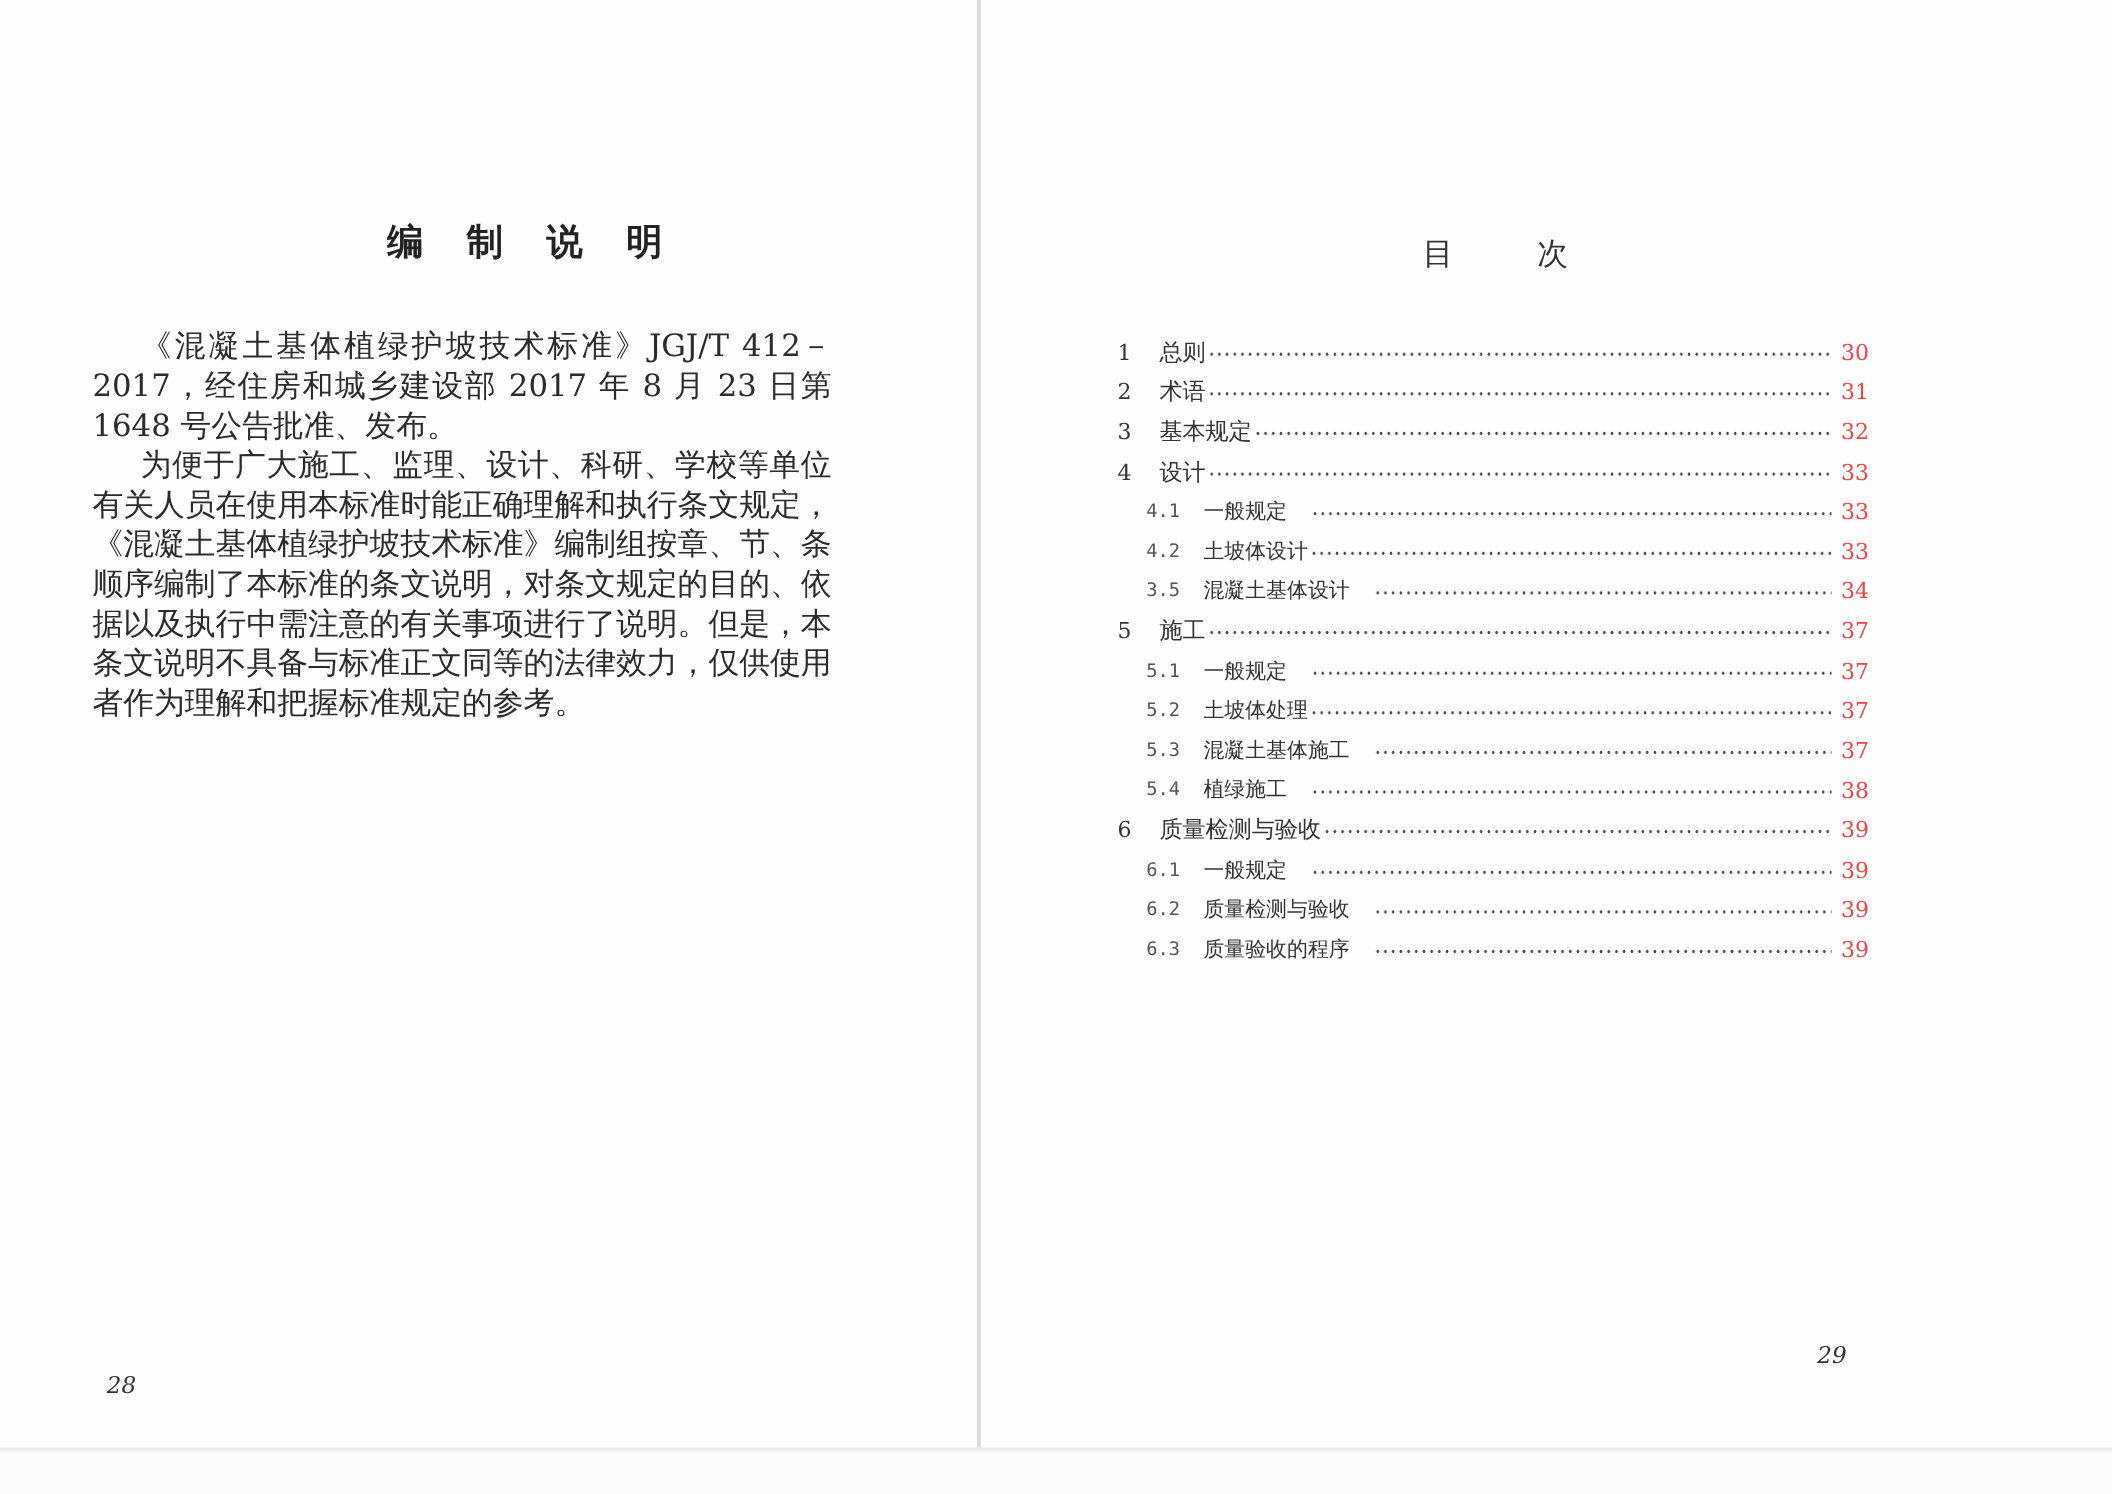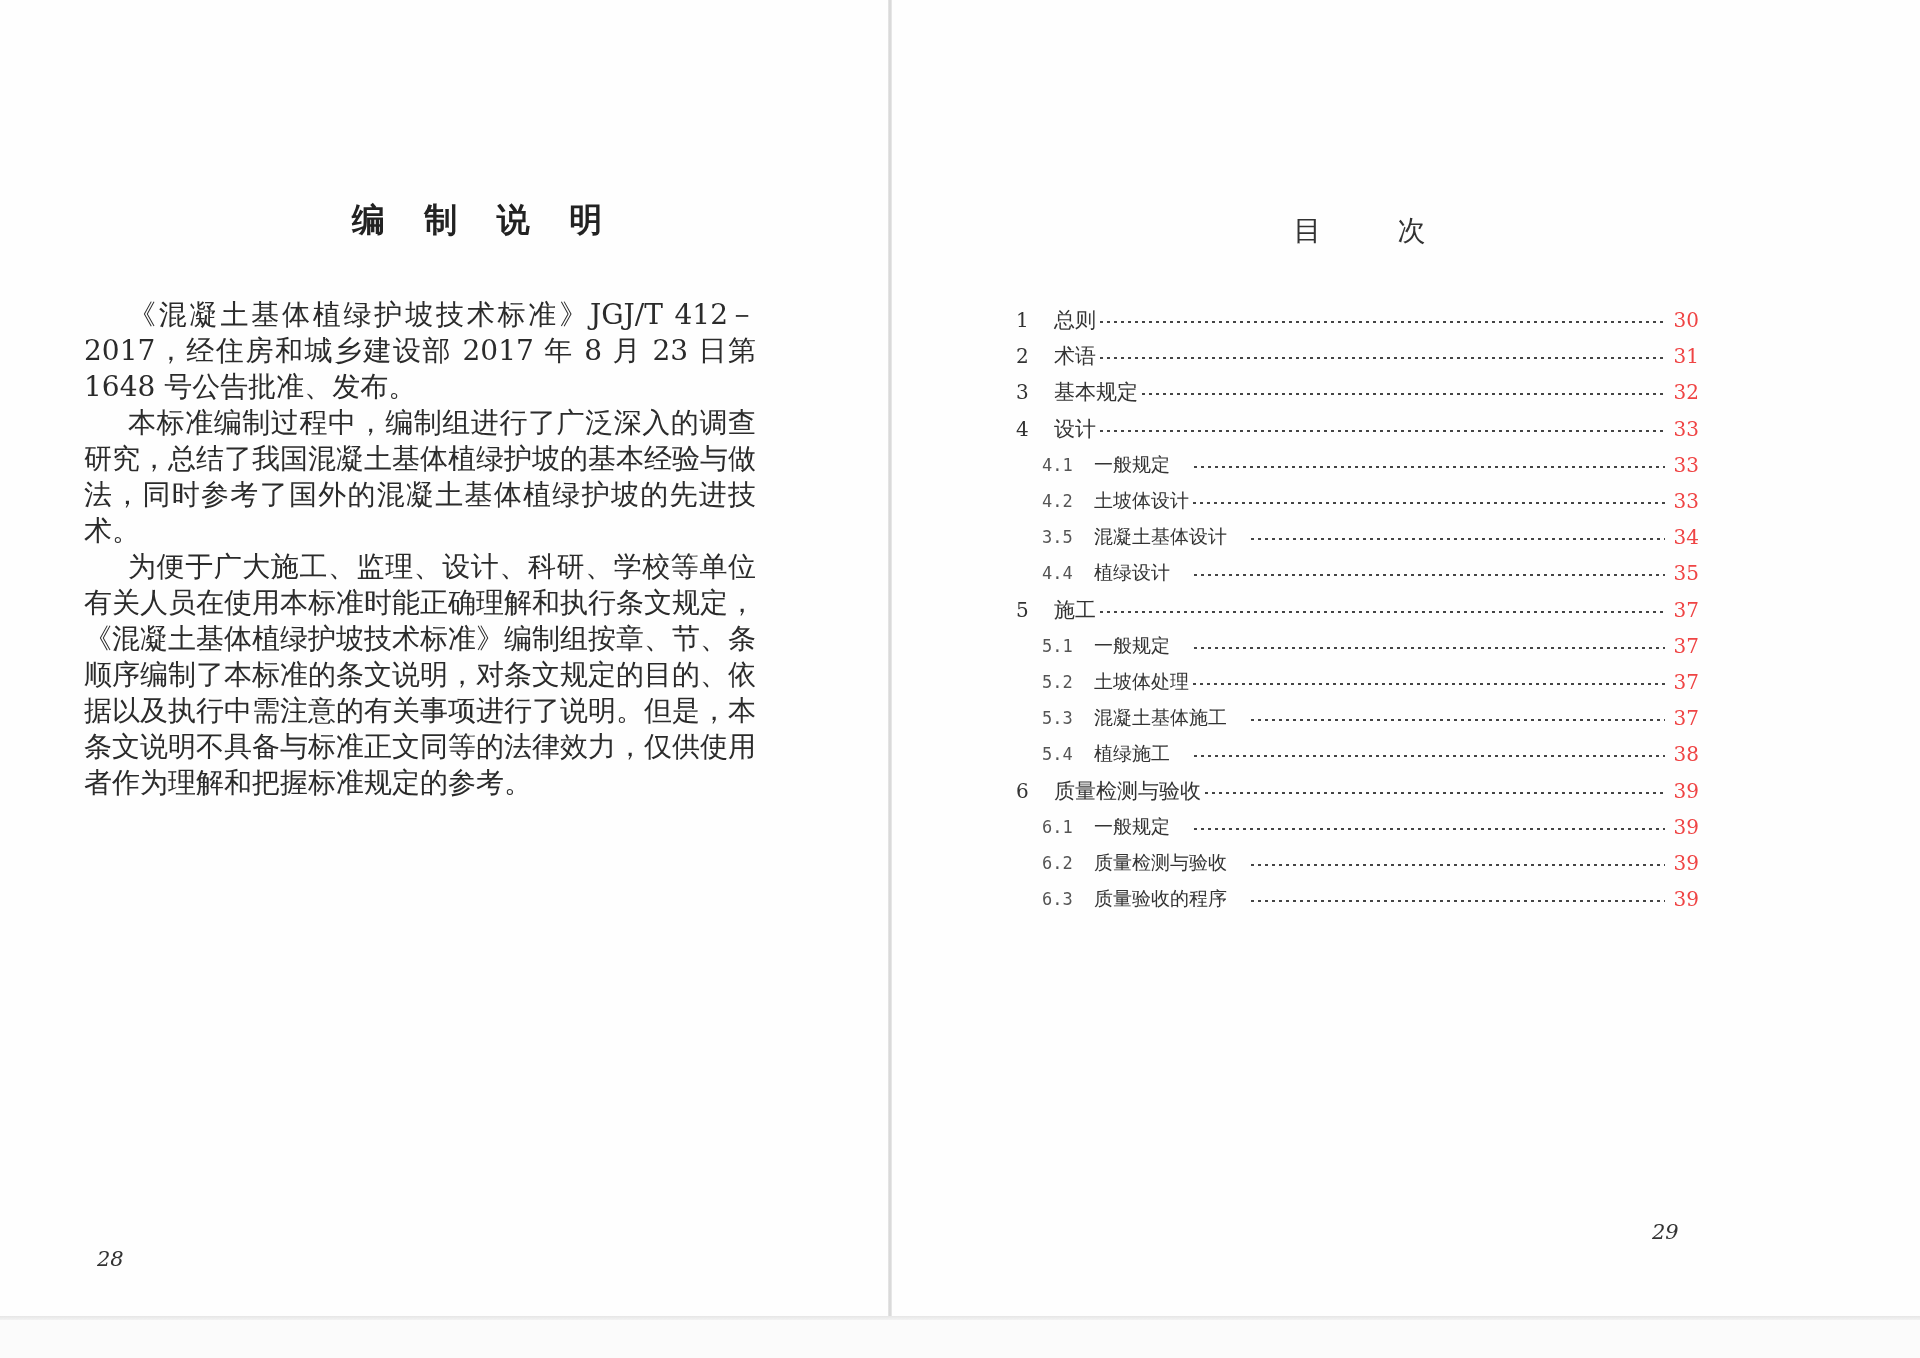--- a/index.html
+++ b/index.html
@@ -55,21 +55,20 @@
   .folio-right { left: 1652px; top: 1220px; }
 </style>
 </head>
 <body>
 
 <div class="spread">
   <div class="page page-left">
     <div class="title-left">编 制 说 明</div>
     <div class="body-text">
       <p>《混凝土基体植绿护坡技术标准》JGJ/T 412－2017，经住房和城乡建设部 2017 年 8 月 23 日第 1648 号公告批准、发布。</p>
-      <p>本标准编制过程中，编制组进行了广泛深入的调查研究，总结了我国混凝土基体植绿护坡的基本经验与做法，同时参考了国外的混凝土基体植绿护坡的先进技术。</p>
       <p>为便于广大施工、监理、设计、科研、学校等单位有关人员在使用本标准时能正确理解和执行条文规定，《混凝土基体植绿护坡技术标准》编制组按章、节、条顺序编制了本标准的条文说明，对条文规定的目的、依据以及执行中需注意的有关事项进行了说明。但是，本条文说明不具备与标准正文同等的法律效力，仅供使用者作为理解和把握标准规定的参考。</p>
     </div>
     <div class="folio folio-left">28</div>
   </div>
 
   <div class="gutter"></div>
 
   <div class="page page-right"></div>
   <div class="title-right">
     <span>目</span><span>次</span>
@@ -110,26 +109,20 @@
         <span class="num">4.2</span>
         <span class="label">土坡体设计</span>
         <span class="leader"></span>
         <span class="page-no">33</span>
       </div>
       <div class="toc-row sub">
         <span class="num">3.5</span>
         <span class="label">混凝土基体设计</span>
         <span class="leader gap"></span>
         <span class="page-no">34</span>
-      </div>
-      <div class="toc-row sub">
-        <span class="num">4.4</span>
-        <span class="label">植绿设计</span>
-        <span class="leader gap"></span>
-        <span class="page-no">35</span>
       </div>
       <div class="toc-row">
         <span class="num">5</span>
         <span class="label">施工</span>
         <span class="leader"></span>
         <span class="page-no">37</span>
       </div>
       <div class="toc-row sub">
         <span class="num">5.1</span>
         <span class="label">一般规定</span>

